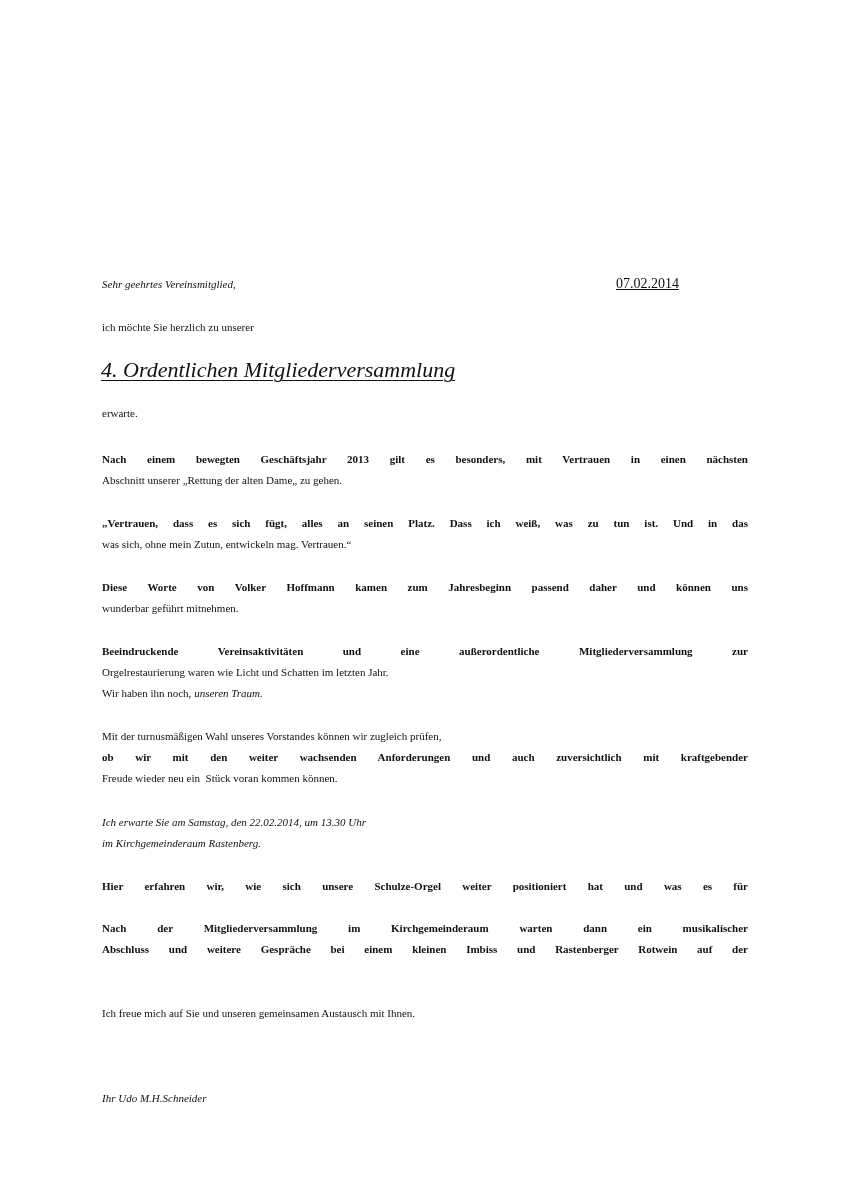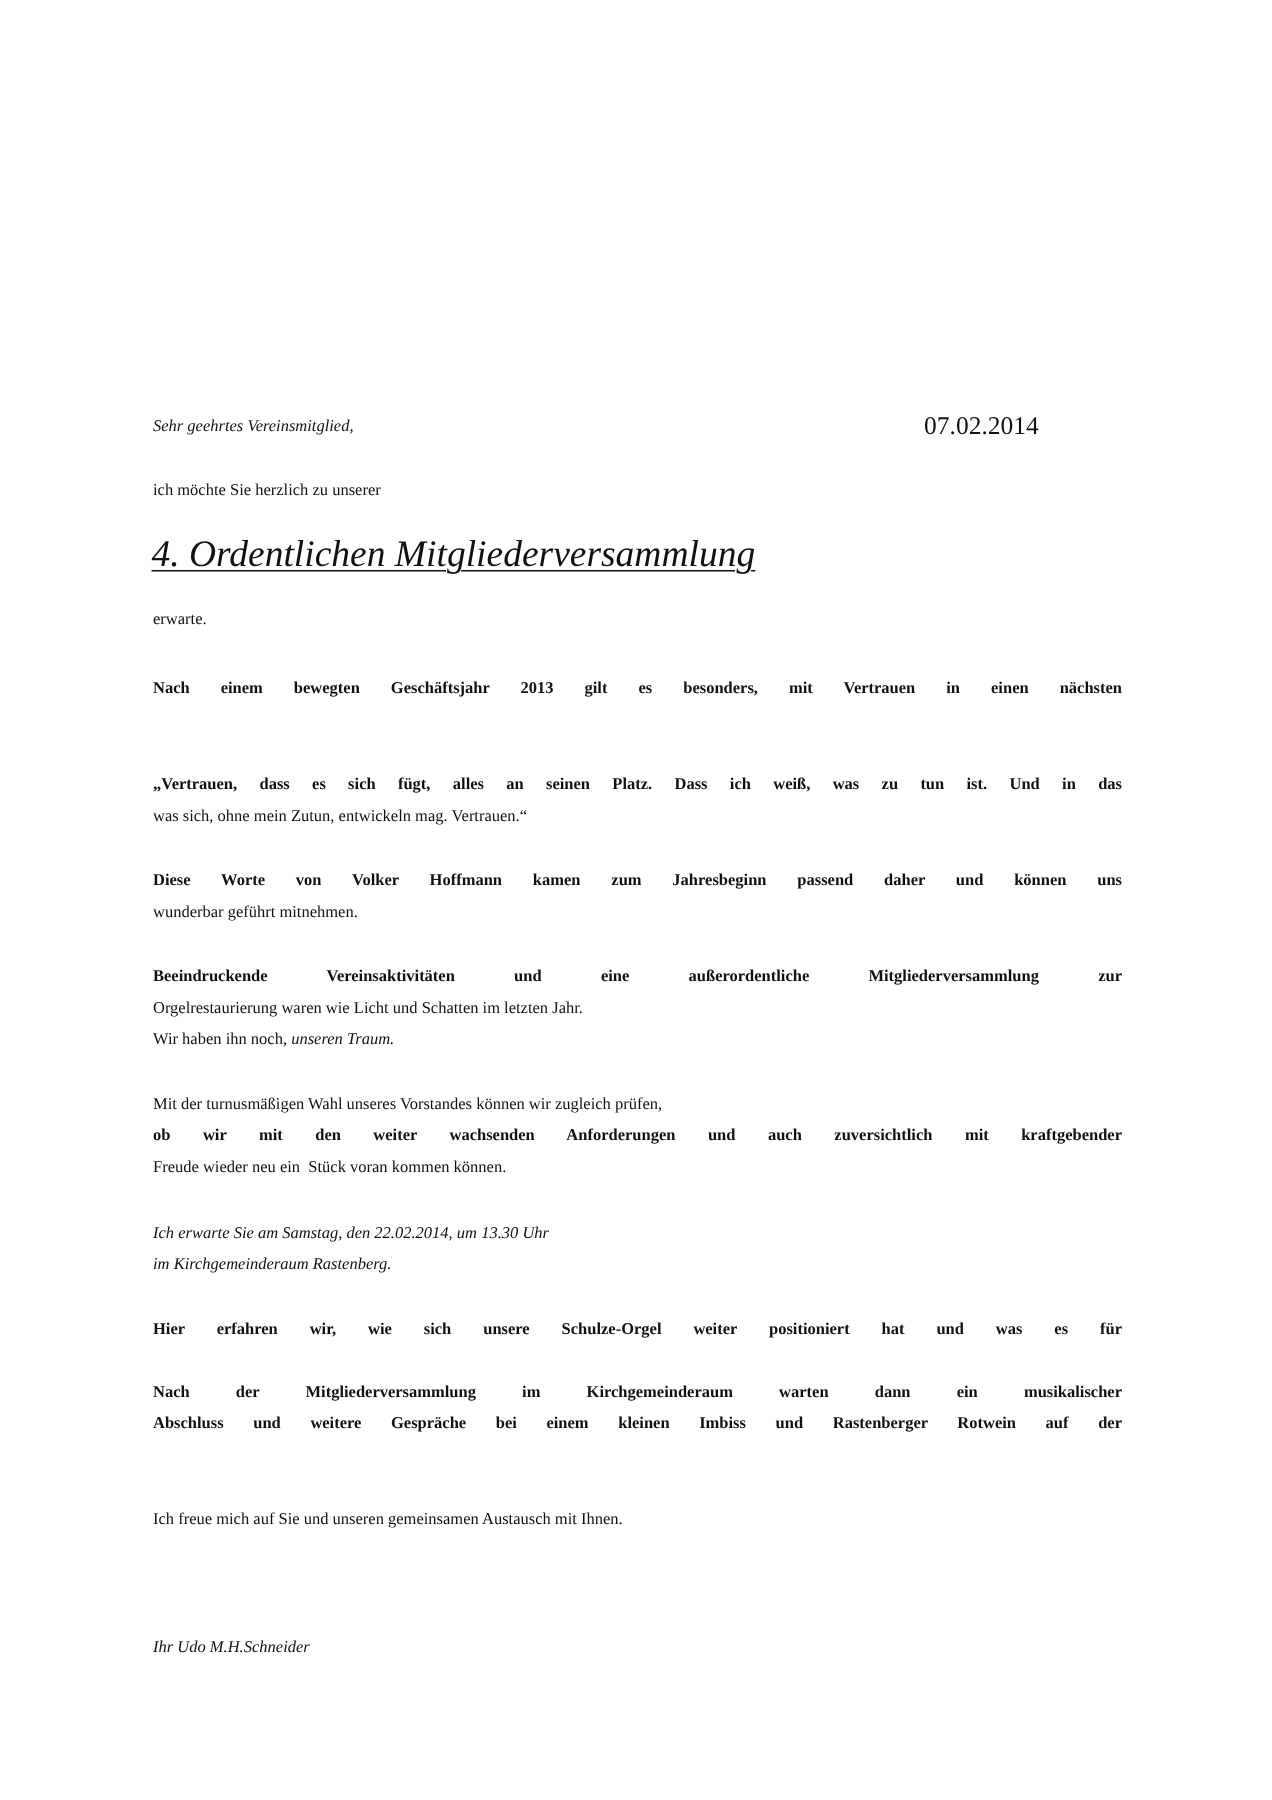--- a/index.html
+++ b/index.html
@@ -5,37 +5,38 @@
     html, body { margin: 0; padding: 0; background: #ffffff; }
     body {
       width: 848px; height: 1200px; position: relative; overflow: hidden;
       font-family: "Liberation Serif", "DejaVu Serif", serif;
       color: #111111;
     }
     .page { position: absolute; left: 0; top: 0; width: 848px; height: 1200px; background: #fff; }
     .line { position: absolute; left: 102px; font-size: 11px; line-height: 20px; white-space: nowrap; }
     .just { width: 646px; text-align: justify; text-align-last: justify; white-space: normal; font-weight: bold; }
     .it { font-style: italic; }
-    .date { position: absolute; left: 616px; top: 274px; font-size: 17px; line-height: 20px; }
-    .title { font-size: 25px; font-style: italic; text-decoration: underline; text-underline-offset: 3px; text-decoration-thickness: 1px; line-height: 24px; }
+    .date { position: absolute; left: 616px; top: 274px; font-size: 14px; line-height: 20px; text-decoration: underline; }
+    .title { font-size: 22px; font-style: italic; text-decoration: underline; text-underline-offset: 3px; text-decoration-thickness: 1px; line-height: 24px; }
   </style>
 </head>
 <body>
 
 <div class="page">
   <div class="line it" style="top:274px">Sehr geehrtes Vereinsmitglied,</div>
   <div class="date">07.02.2014</div>
 
   <div class="line" style="top:317px">ich möchte Sie herzlich zu unserer</div>
 
   <div class="line title" style="top:358px;left:101px">4. Ordentlichen Mitgliederversammlung </div>
 
   <div class="line" style="top:403px">erwarte.</div>
 
   <div class="line just" style="top:449px">Nach einem bewegten Geschäftsjahr 2013 gilt es besonders, mit Vertrauen in einen nächsten</div>
+  <div class="line" style="top:470px">Abschnitt unserer „Rettung der alten Dame„ zu gehen.</div>
 
   <div class="line just" style="top:513px">„Vertrauen, dass es sich fügt, alles an seinen Platz. Dass ich weiß, was zu tun ist. Und in das</div>
   <div class="line" style="top:534px">was sich, ohne mein Zutun, entwickeln mag. Vertrauen.“</div>
 
   <div class="line just" style="top:577px">Diese Worte von Volker Hoffmann kamen zum Jahresbeginn passend daher und können uns</div>
   <div class="line" style="top:598px">wunderbar geführt mitnehmen.</div>
 
   <div class="line just" style="top:641px">Beeindruckende Vereinsaktivitäten und eine außerordentliche Mitgliederversammlung zur</div>
   <div class="line" style="top:662px">Orgelrestaurierung waren wie Licht und Schatten im letzten Jahr.</div>
   <div class="line" style="top:683px"><span>Wir haben ihn noch, </span><span class="it">unseren Traum.</span></div>

